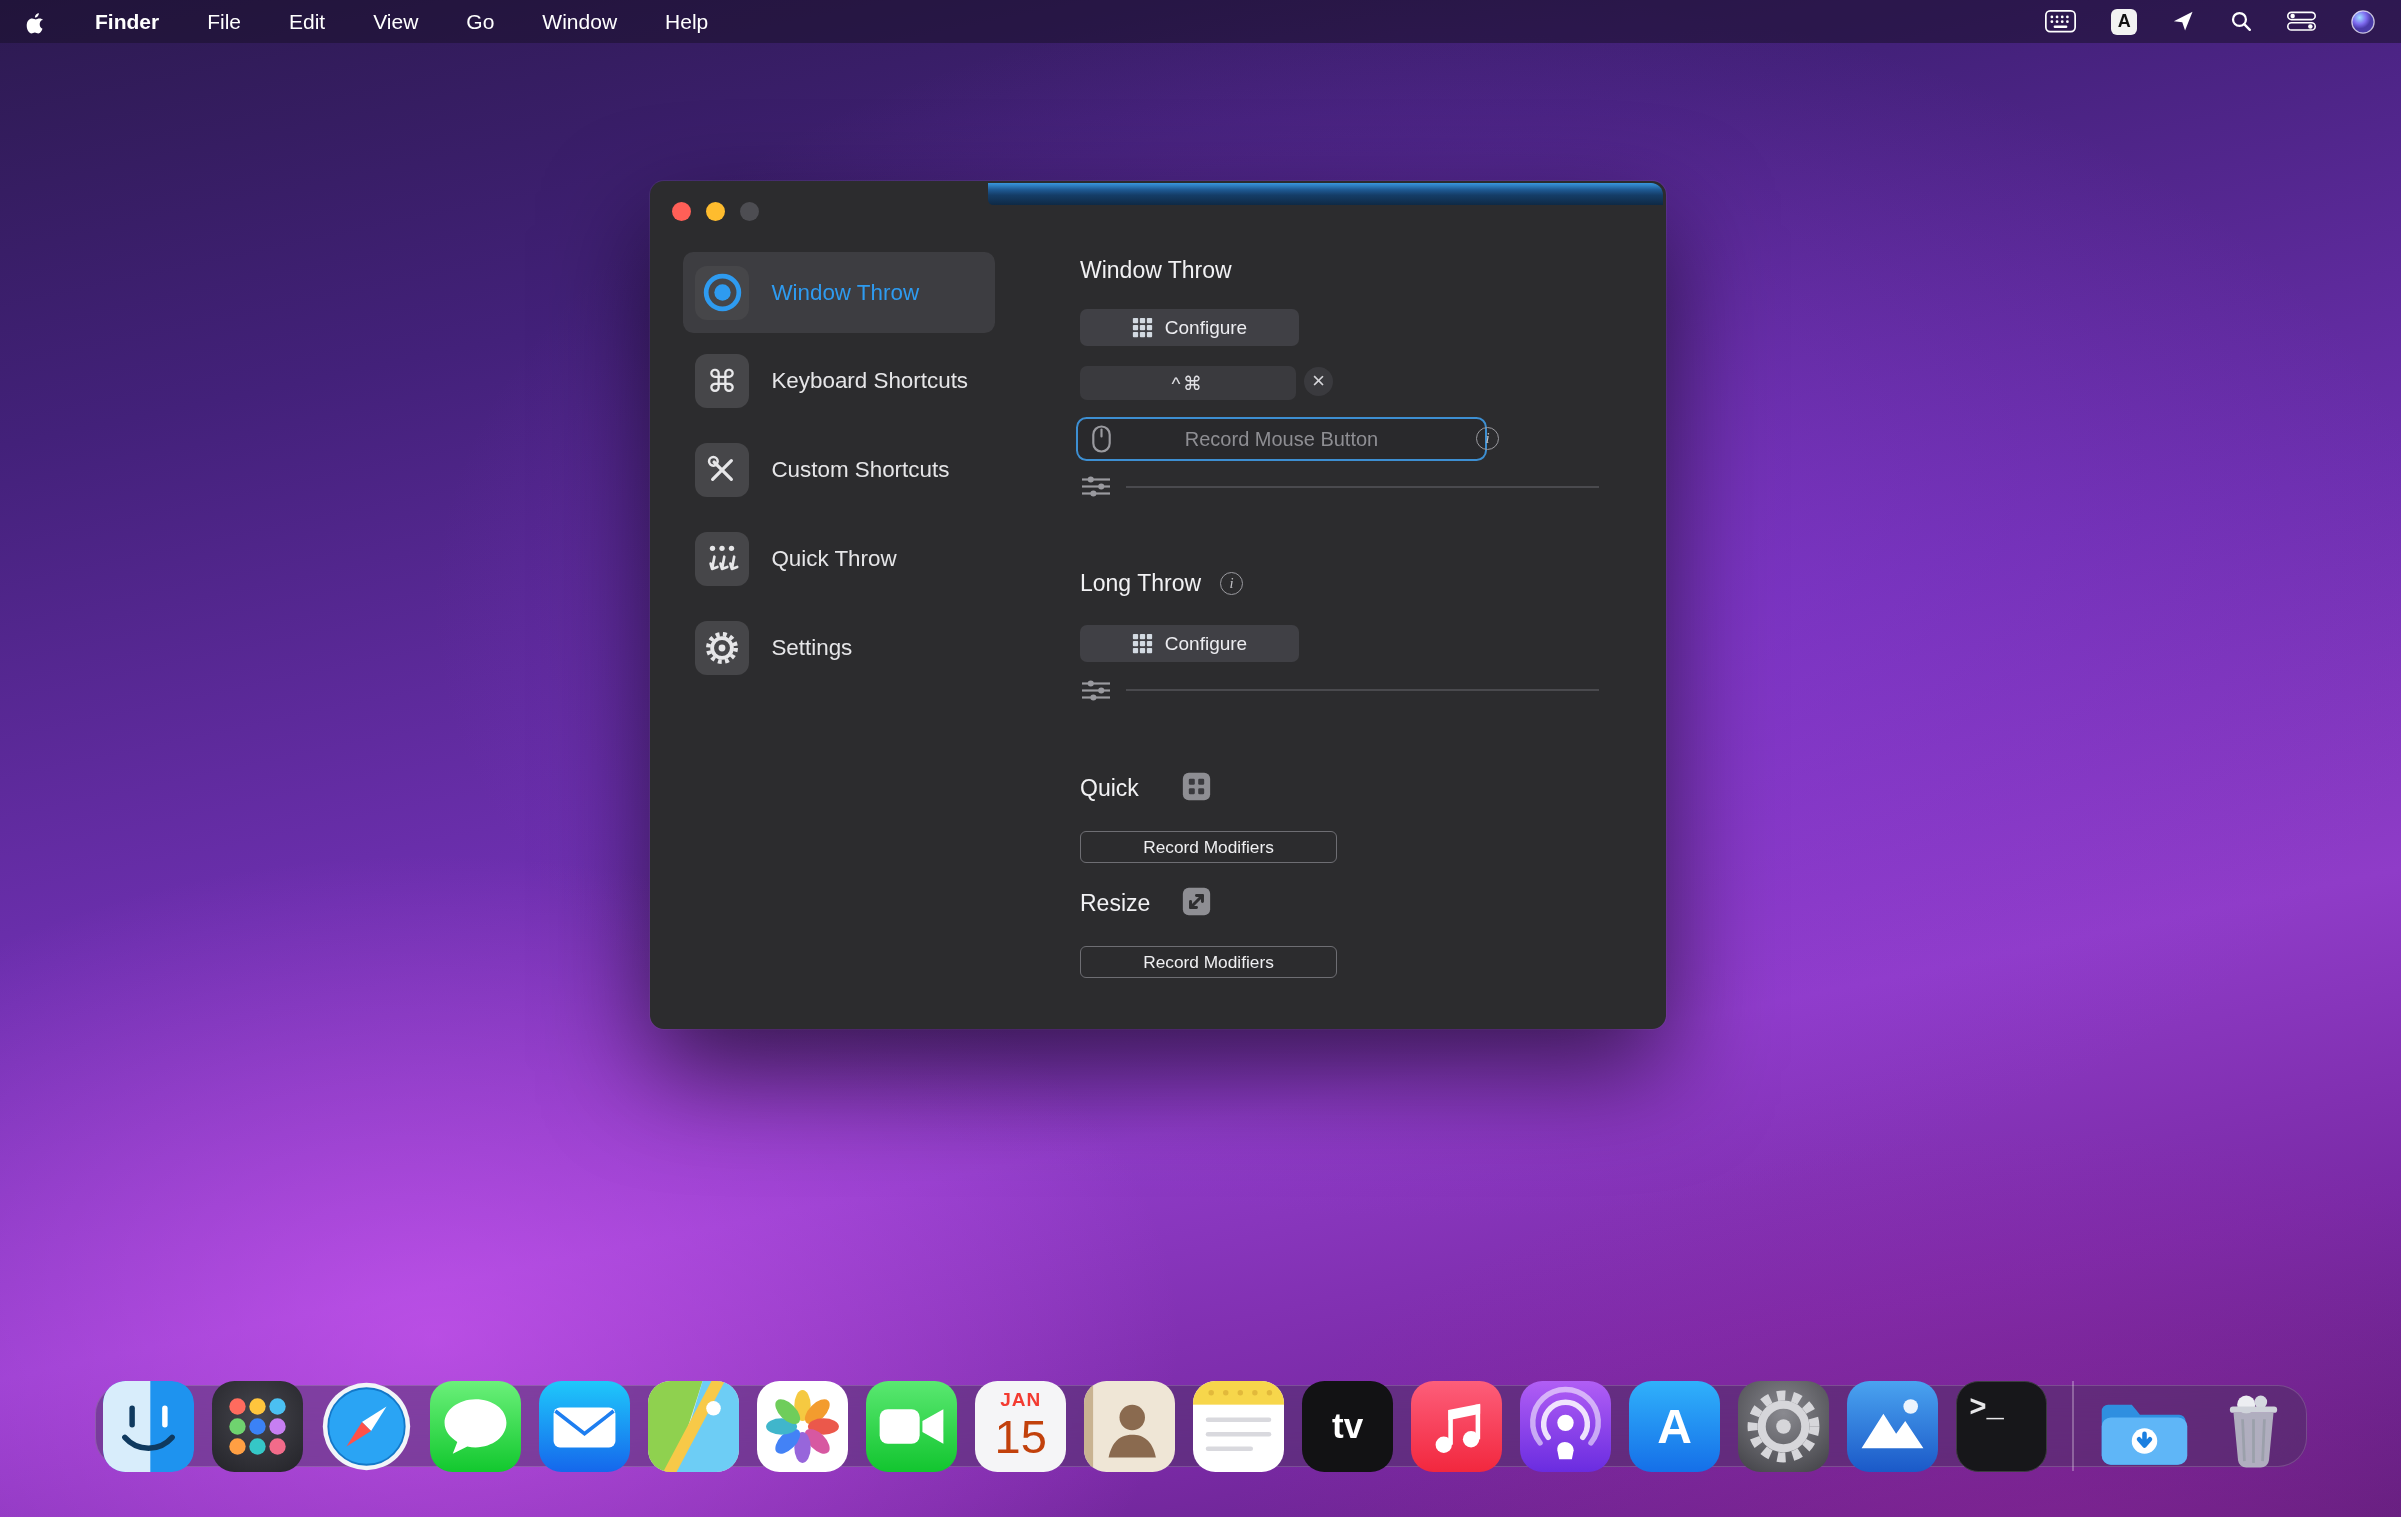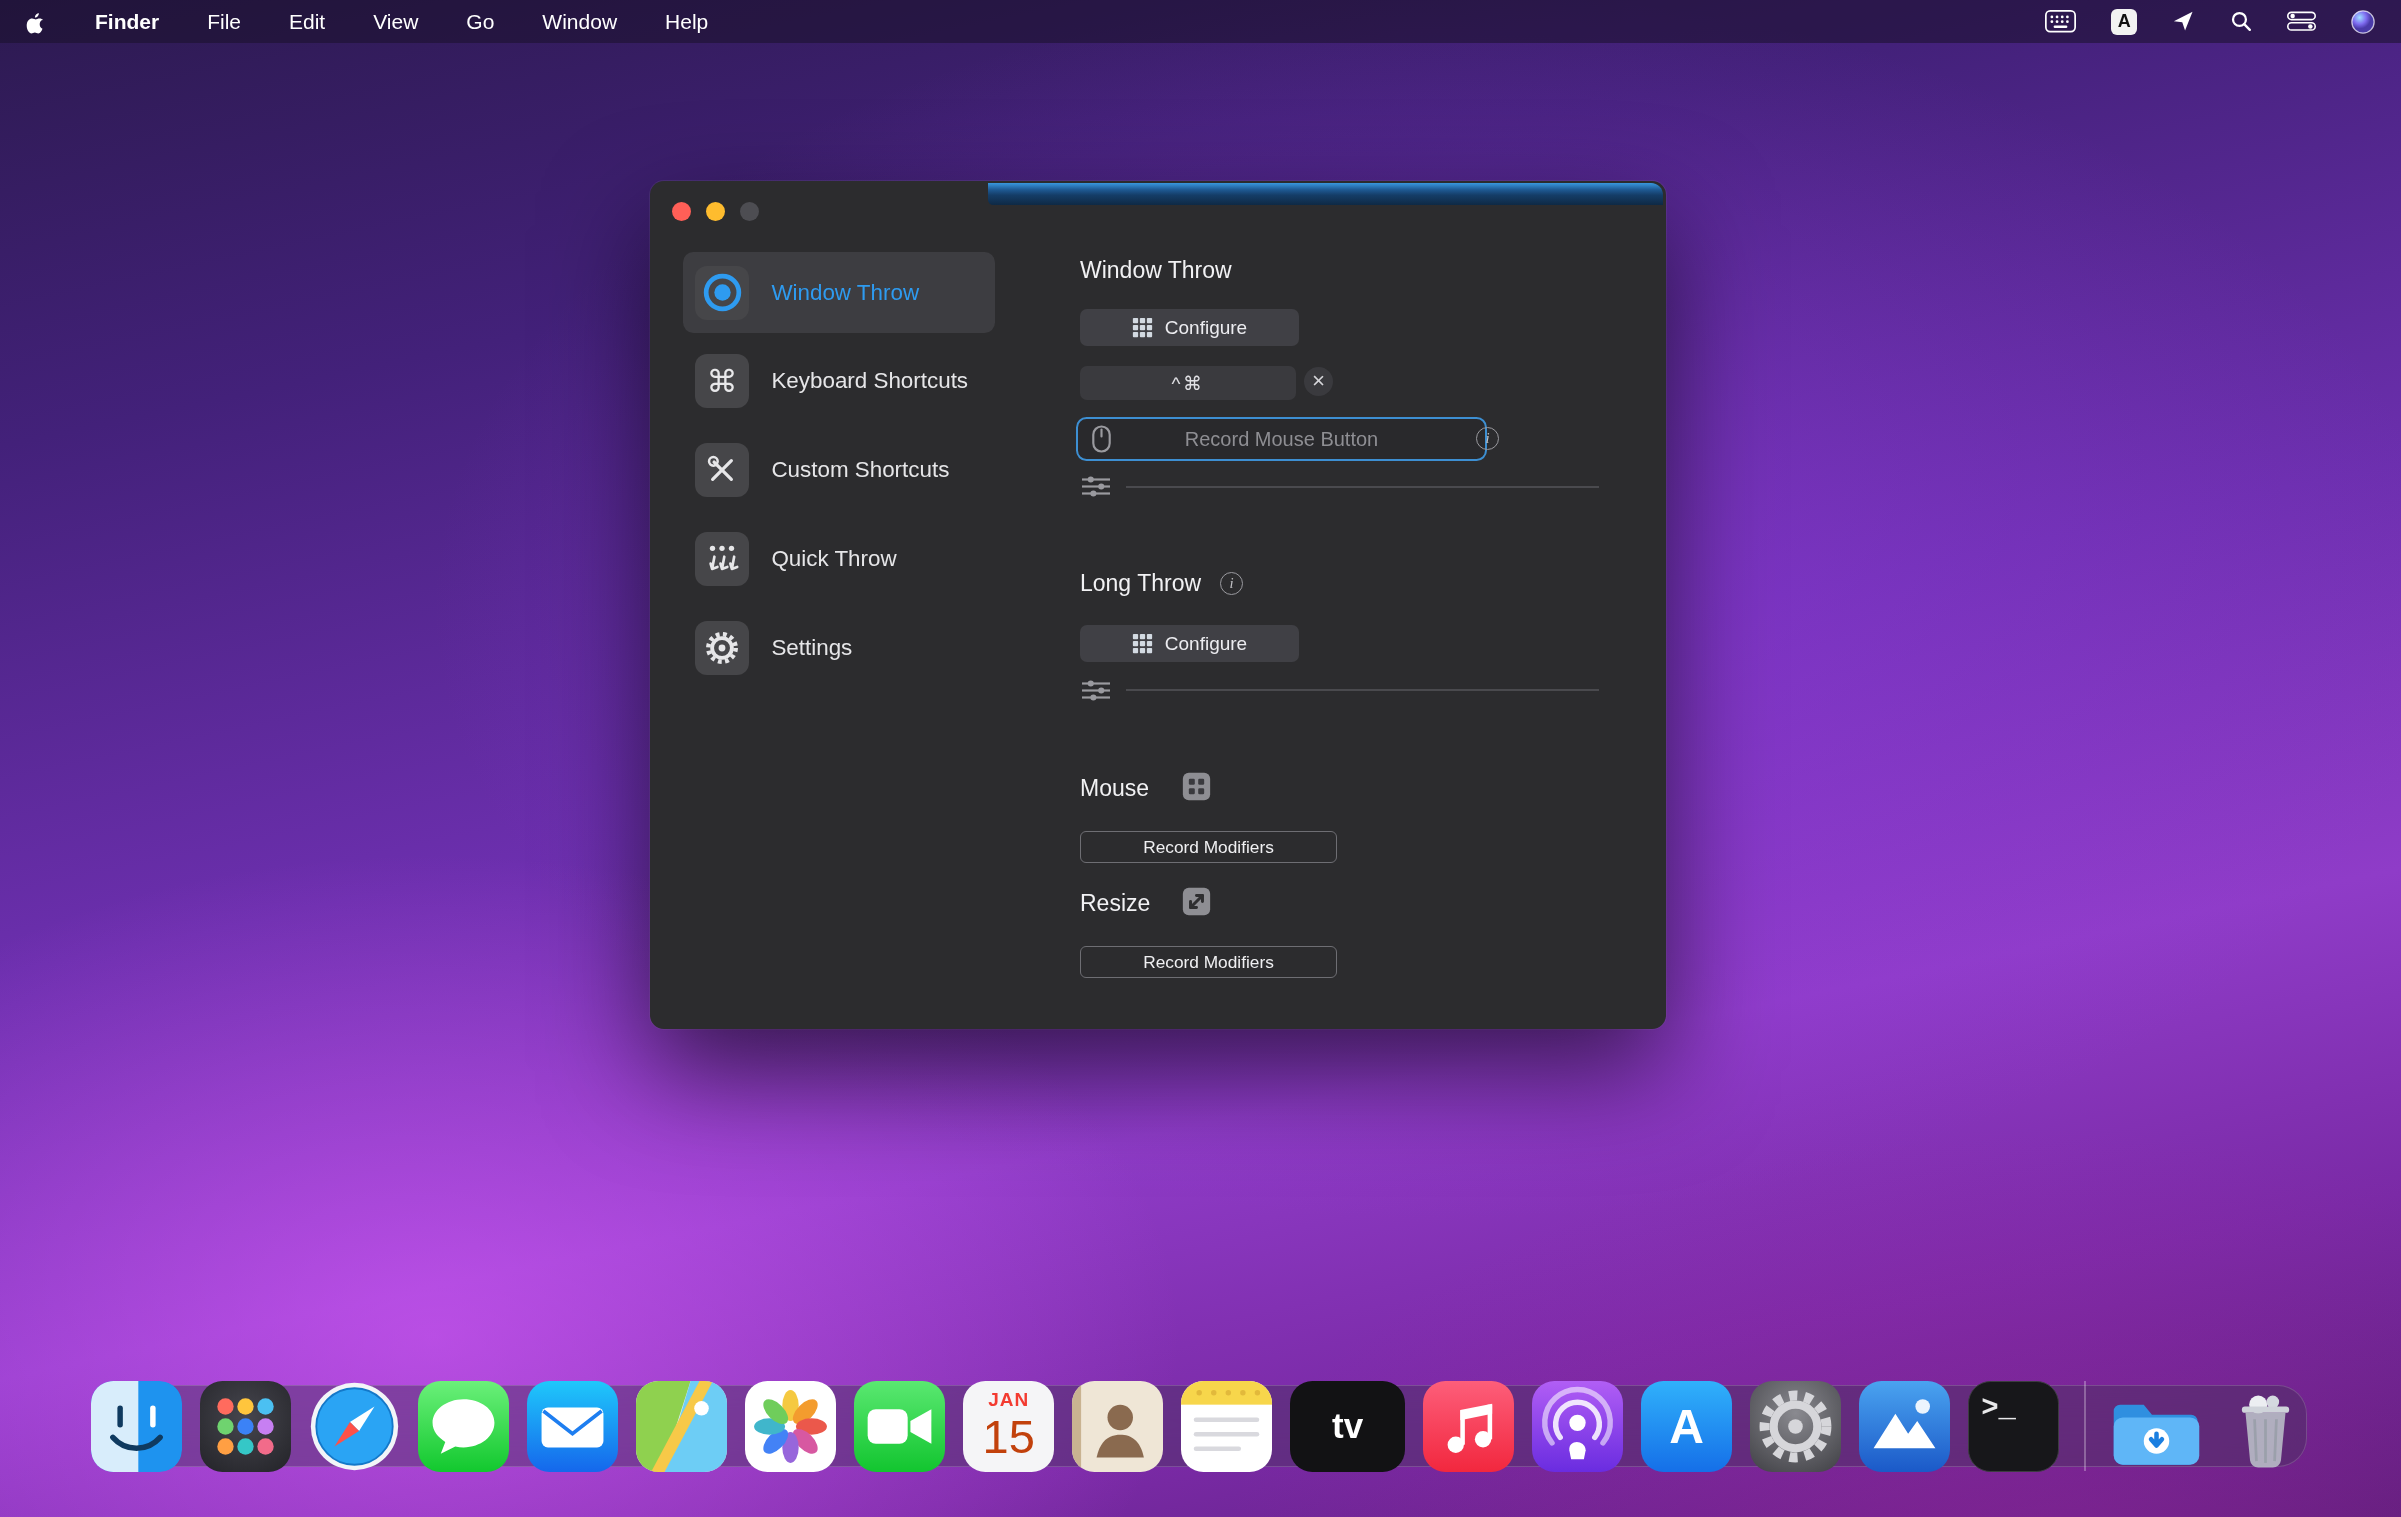--- a/index.html
+++ b/index.html
@@ -63,21 +63,21 @@
     display:flex;align-items:center;justify-content:center;gap:18px;backdrop-filter:blur(26px);box-sizing:border-box;}
   .dock-item{width:91px;height:91px;border-radius:22.4px;position:relative;flex:0 0 auto;overflow:hidden;}
   .dock-item svg{position:absolute;inset:0;width:100%;height:100%;}
   .dock-item.plain{overflow:visible;border-radius:0;}
   .dock-sep{width:1.7px;height:90px;background:rgba(255,255,255,.28);margin:0 7px;flex:0 0 auto;}
   .ic-msg{background:linear-gradient(180deg,#6bf07a,#12c82e);}
   .ic-mail{background:linear-gradient(180deg,#1fc8fb,#1567ec);}
   .ic-ft{background:linear-gradient(180deg,#5ae871,#12c52f);}
   .ic-cal{background:#f5f5f7;}
   .ic-notes{background:#fff;}
-  .ic-tv{background:#121214;padding-left:24px;}
+  .ic-tv{background:#121214;}
   .ic-music{background:linear-gradient(180deg,#fd5e7a,#f2273e);}
   .ic-pod{background:linear-gradient(180deg,#b15ef5,#6a2ce0);}
   .ic-as{background:linear-gradient(180deg,#30b1fb,#156fe8);}
   .ic-set{background:radial-gradient(circle at 50% 35%,#8a8a90,#404045);}
   .ic-wapp{background:linear-gradient(180deg,#4aa3f0,#1b59c8);}
   .ic-term{background:#17171a;border:1.7px solid #3c3c40;box-sizing:border-box;}
   .ic-lp{background:radial-gradient(circle at 50% 40%,#46464e,#232328);}
   .ic-contacts{background:#efe6d6;}
   .cal-month{position:absolute;top:8.6px;width:100%;text-align:center;color:#f33b31;font-size:19px;font-weight:700;letter-spacing:0.9px;}
   .cal-day{position:absolute;top:28px;width:100%;text-align:center;color:#c2410c;font-size:47px;font-weight:300;}
@@ -315,21 +315,21 @@
           <g fill="#9a9a9f">
             <circle cx="10" cy="4" r="3.5"></circle>
             <circle cx="22" cy="12" r="3.5"></circle>
             <circle cx="13" cy="20" r="3.5"></circle>
           </g>
         </svg>
     </span>
     <div class="divider" style="top:508px"></div>
 
     <div class="c-title" style="top:594px">
-      <span>Mouse</span>
+      <span>Quick</span>
     </div>
     <span class="mini-tile" style="left:532px;top:591px">
       <svg width="29" height="29" viewBox="0 0 34 34">
           <rect x="1" y="1" width="32" height="32" rx="7" fill="#8e8e93"></rect>
           <g fill="#3a3a3e">
             <rect x="8" y="8" width="7" height="7" rx="1.5"></rect>
             <rect x="19" y="8" width="7" height="7" rx="1.5"></rect>
             <rect x="8" y="19" width="7" height="7" rx="1.5"></rect>
             <rect x="19" y="19" width="7" height="7" rx="1.5"></rect>
           </g>

